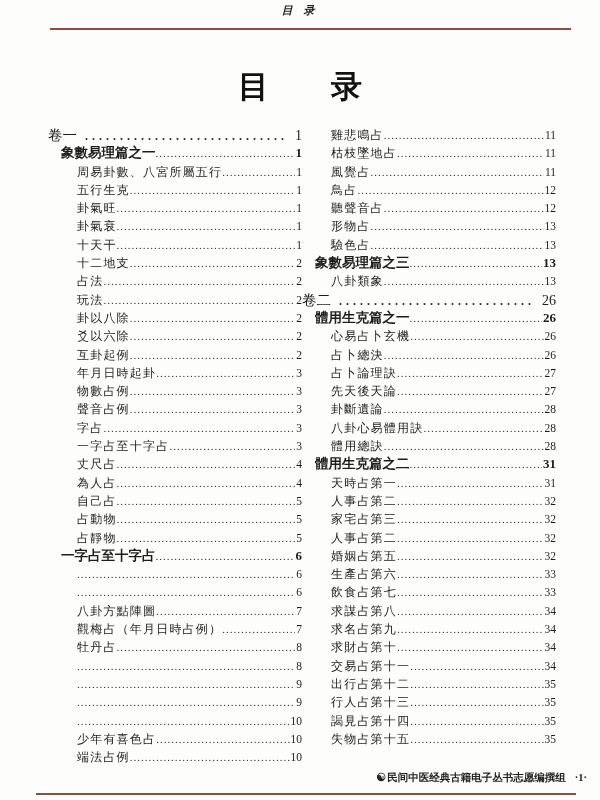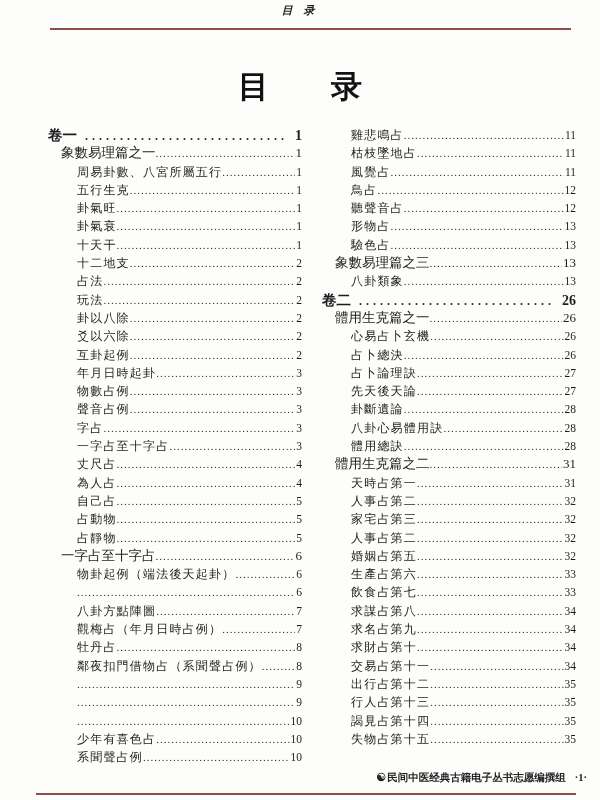--- a/index.html
+++ b/index.html
@@ -32,43 +32,43 @@
     text-align:center;
     font-size:31px; font-weight:bold;
     color:#111;
   }
   
   .toc {
     position:absolute; top:126px; left:48px; width:528px;
     display:flex;
   }
   .col { width:254px; }
-  .col + .col { margin-left:20px; }
+  .col + .col { }
   .entry {
     display:flex; align-items:baseline;
     height:18.3px; line-height:18.3px;
     cursor:pointer;
   }
   .entry .t { white-space:nowrap; }
   .entry .dots {
     flex:1 1 auto; overflow:hidden; white-space:nowrap;
     font-size:11px; color:#2a2a2a; min-width:4px;
   }
   .entry .dots::after {
     content:"...............................................................................................";
     letter-spacing:1px;
   }
   .entry .pg { white-space:nowrap; margin-left:1px; }
   
-  .entry.l1 { font-size:14.5px; font-weight:bold;gap:8px; }
+  .entry.l1 { font-size:14.5px; font-weight:normal;gap:8px; }
   .entry.l1 .dots { font-size:12px; font-weight:bold; }
   .entry.l1 .dots::after { letter-spacing:4px; }
   .entry.l1 .pg { font-size:14px; }
   
-  .entry.l2 { font-size:13.5px; font-weight:normal; margin-left:13px; }
+  .entry.l2 { font-size:13.5px; font-weight:bold; margin-left:13px; }
   .entry.l2 .dots { font-weight:normal; }
   .entry.l2 .pg { font-size:13px; }
   
   .entry.l3 { font-size:12px; margin-left:29px; }
   .entry.l3 .t { letter-spacing:1.2px; }
   .entry.l3 .pg { font-size:11.5px; }
   
   .footer {
     position:absolute; top:771px; right:13px;
     font-size:10.5px; font-weight:bold; color:#222;
@@ -204,21 +204,20 @@
     <span class="t">占靜物</span>
     <span class="dots"></span>
     <span class="pg">5</span>
   </div>
         <div class="entry l2">
     <span class="t">一字占至十字占</span>
     <span class="dots"></span>
     <span class="pg">6</span>
   </div>
         <div class="entry l3">
-    <span class="t">物卦起例（端法後天起卦）</span>
     <span class="dots"></span>
     <span class="pg">6</span>
   </div>
         <div class="entry l3">
     <span class="dots"></span>
     <span class="pg">6</span>
   </div>
         <div class="entry l3">
     <span class="t">八卦方點陣圖</span>
     <span class="dots"></span>
@@ -228,21 +227,20 @@
     <span class="t">觀梅占（年月日時占例）</span>
     <span class="dots"></span>
     <span class="pg">7</span>
   </div>
         <div class="entry l3">
     <span class="t">牡丹占</span>
     <span class="dots"></span>
     <span class="pg">8</span>
   </div>
         <div class="entry l3">
-    <span class="t">鄰夜扣門借物占（系聞聲占例）</span>
     <span class="dots"></span>
     <span class="pg">8</span>
   </div>
         <div class="entry l3">
     <span class="dots"></span>
     <span class="pg">9</span>
   </div>
         <div class="entry l3">
     <span class="dots"></span>
     <span class="pg">9</span>
@@ -250,21 +248,21 @@
         <div class="entry l3">
     <span class="dots"></span>
     <span class="pg">10</span>
   </div>
         <div class="entry l3">
     <span class="t">少年有喜色占</span>
     <span class="dots"></span>
     <span class="pg">10</span>
   </div>
         <div class="entry l3">
-    <span class="t">系聞聲占例</span>
+    <span class="t">端法占例</span>
     <span class="dots"></span>
     <span class="pg">10</span>
   </div>
       </div>
     <div class="col" id="toc-col-right">
         <div class="entry l3">
     <span class="t">雞悲鳴占</span>
     <span class="dots"></span>
     <span class="pg">11</span>
   </div>

